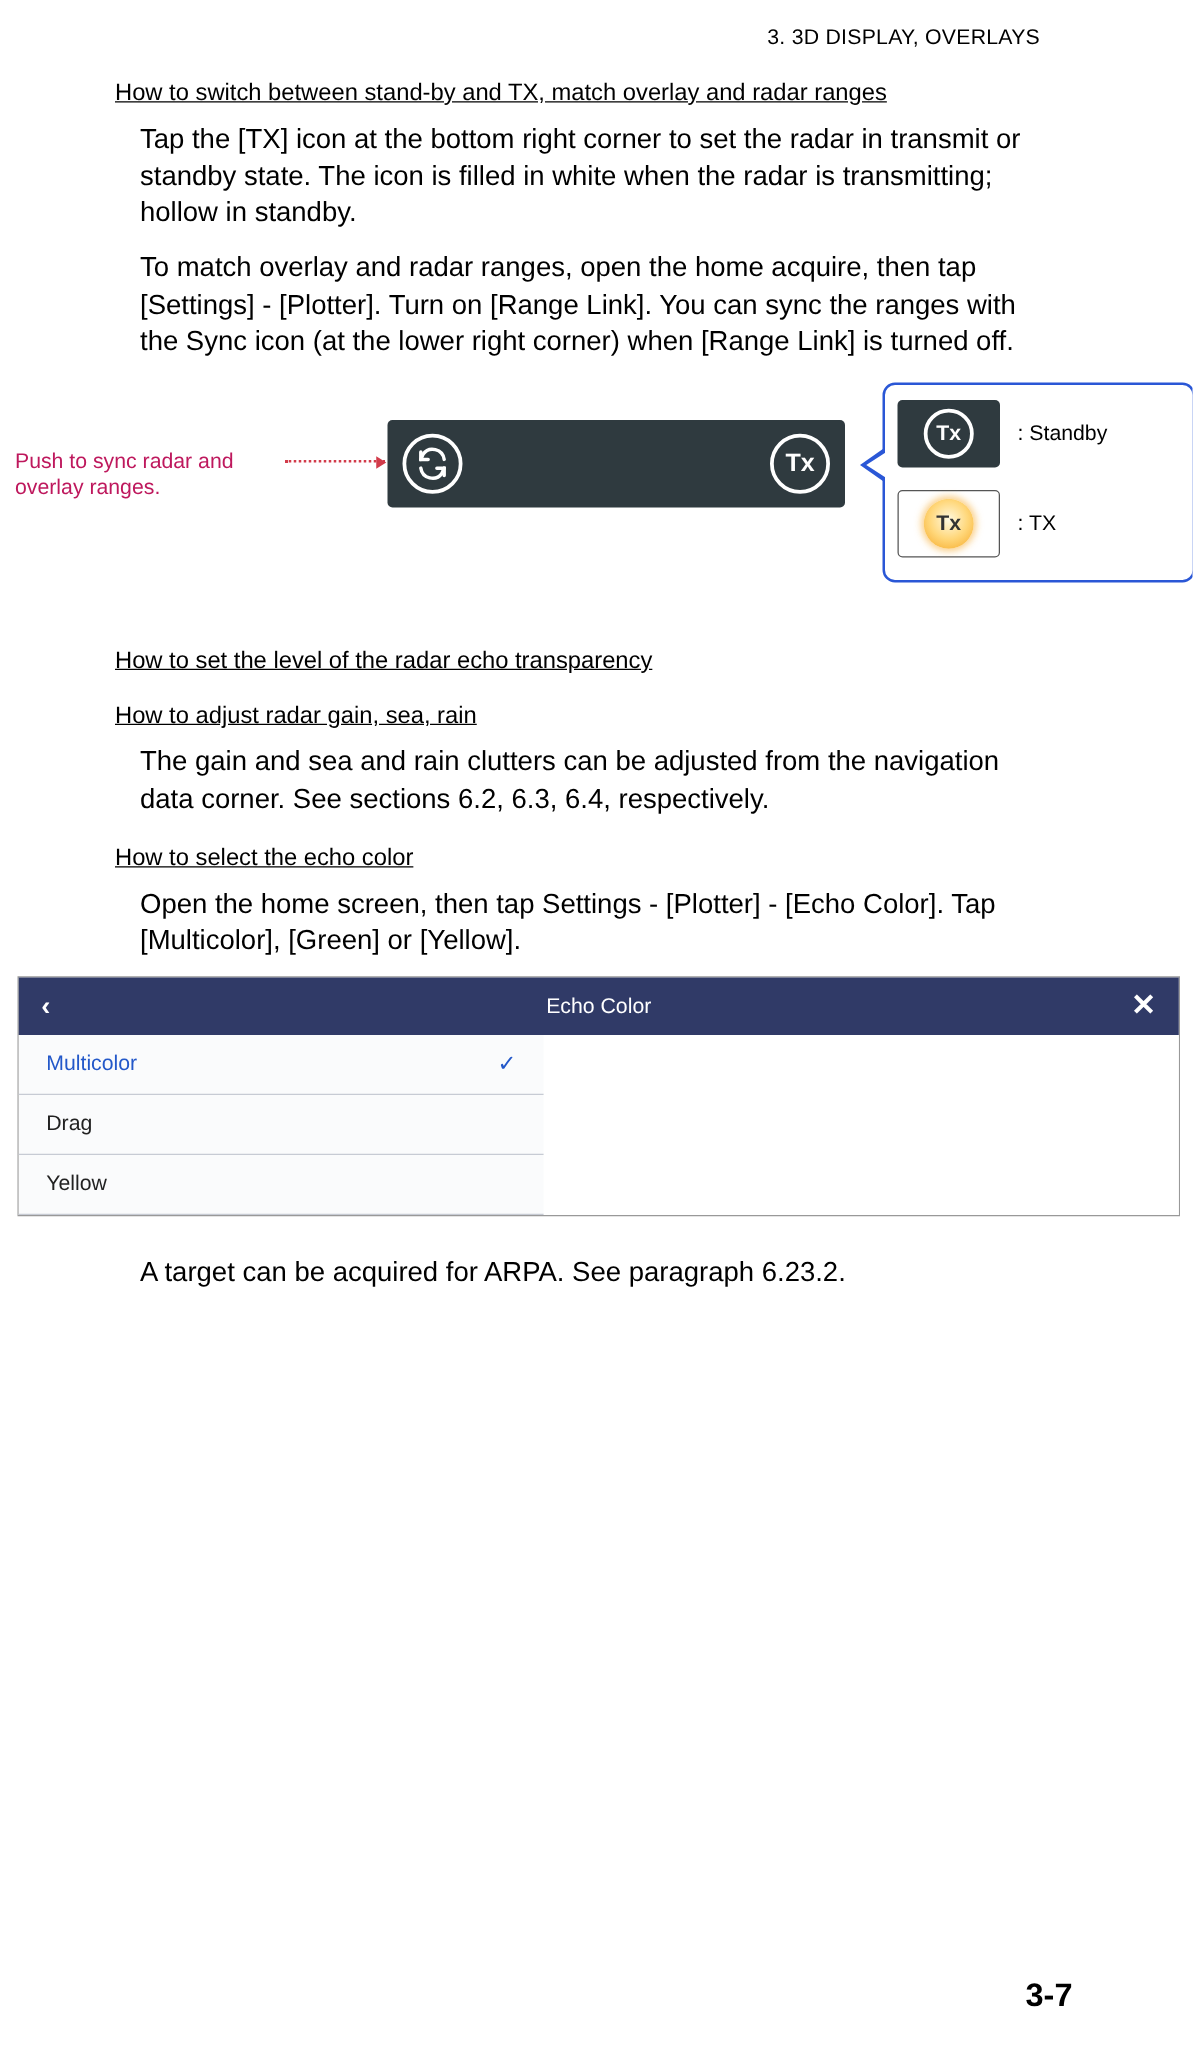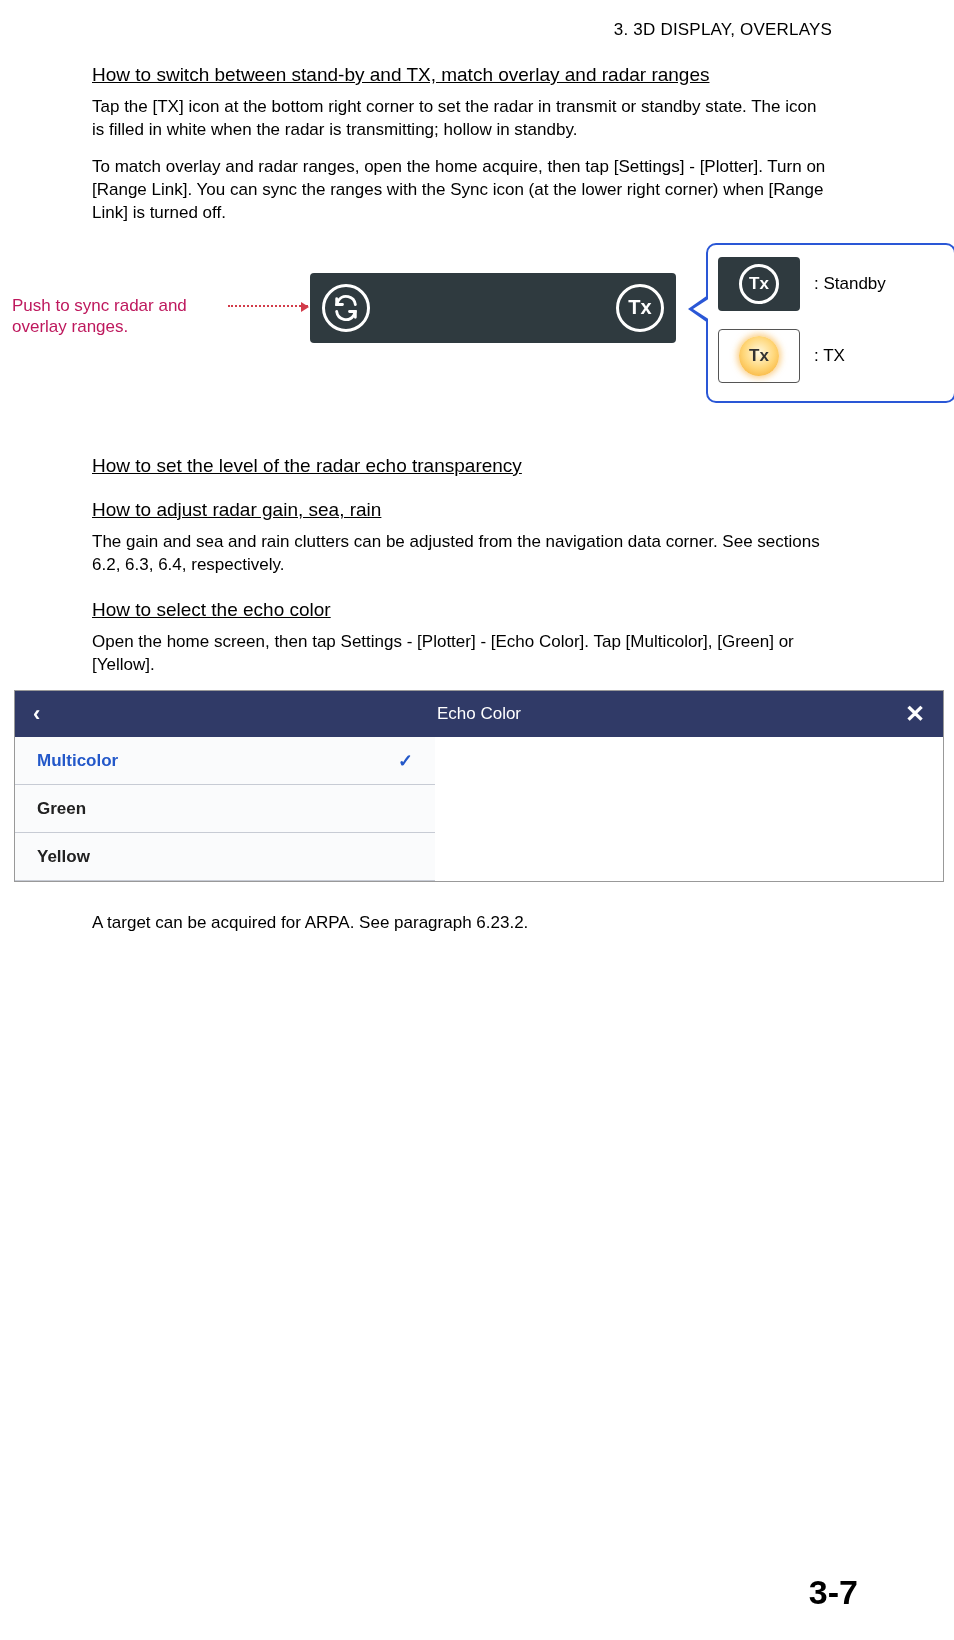--- a/index.html
+++ b/index.html
@@ -1,20 +1,20 @@
 <!DOCTYPE html>
 <html><head>
 <meta charset="utf-8">
 <style>
   * { box-sizing: border-box; margin: 0; padding: 0; }
   html, body { width: 954px; background: #fff; font-family: Arial, Helvetica, sans-serif; color: #000; }
   .page { width: 922px; padding: 20px 90px 30px 92px; position: relative; min-height: 1640px; }
   .header-right { text-align: right; font-size: 17px; margin-bottom: 24px; letter-spacing: 0.2px; }
   h3.section { font-size: 19px; font-weight: normal; text-decoration: underline; margin-top: 22px; margin-bottom: 10px; }
-  p.body { font-size: 17px; line-height: 1.35; margin-bottom: 14px; }
+  p.body { font-size: 22px; line-height: 1.35; margin-bottom: 14px; margin-left: 20px; }
 
   
   .figure-wrap { position: relative; margin: 28px 0 42px 0; height: 160px; }
   .sync-label { position: absolute; left: -80px; top: 42px; font-size: 17px; color: #be185d; line-height: 1.25; width: 210px; }
   .dotted-arrow { position: absolute; left: 136px; top: 52px; width: 80px; height: 0; border-top: 2px dotted #d23b4a; }
   .dotted-arrow::after { content: ""; position: absolute; right: -1px; top: -5px; border-left: 8px solid #d23b4a; border-top: 5px solid transparent; border-bottom: 5px solid transparent; }
   .radar-bar { position: absolute; left: 218px; top: 20px; width: 366px; height: 70px; background: #2f3a3f; border-radius: 4px; display: flex; align-items: center; justify-content: space-between; padding: 0 12px; }
   .circ-icon { width: 48px; height: 48px; border-radius: 50%; border: 3px solid #fff; display: flex; align-items: center; justify-content: center; color: #fff; font-size: 20px; font-weight: bold; background: transparent; }
   .sync-svg { width: 28px; height: 28px; }
   .callout-box { position: absolute; left: 614px; top: -10px; width: 250px; height: 160px; border: 2.5px solid #2a57d6; border-radius: 10px; background: #fff; padding: 12px 10px; display: flex; flex-direction: column; gap: 18px; }
@@ -26,28 +26,28 @@
   .tx-standby { width: 40px; height: 40px; border-radius: 50%; border: 3px solid #fff; color: #fff; display: flex; align-items: center; justify-content: center; font-size: 17px; font-weight: bold; }
   .tx-active { width: 40px; height: 40px; border-radius: 50%; background: radial-gradient(circle at 50% 42%, #fff9e0 0%, #ffd77a 50%, #f5a623 100%); color: #333; display: flex; align-items: center; justify-content: center; font-size: 17px; font-weight: bold; box-shadow: 0 0 6px 2px rgba(245,166,35,0.55); }
   .callout-text { font-size: 17px; }
 
   
   .echo-menu { margin: 8px -78px 30px -78px; border: 1px solid #999; width: 930px; }
   .echo-header { background: #303a67; color: #fff; height: 46px; display: flex; align-items: center; position: relative; font-size: 17px; }
   .echo-header .back { position: absolute; left: 18px; font-size: 22px; font-weight: bold; }
   .echo-header .close { position: absolute; right: 18px; font-size: 24px; font-weight: bold; }
   .echo-header .title { margin: 0 auto; }
-  .echo-body { display: flex; font-weight: bold; }
+  .echo-body { display: flex; }
   .echo-left { width: 420px; }
   .echo-right { flex: 1; background: #fff; }
   .echo-item { height: 48px; background: #fafbfc; border-bottom: 1px solid #c7cbd4; display: flex; align-items: center; justify-content: space-between; padding: 0 22px; font-size: 17px; color: #222; }
   .echo-item.selected { color: #2358c9; }
   .check { color: #2358c9; font-size: 18px; }
 
-  .page-number { position: absolute; bottom: 28px; right: 64px; font-size: 34px; font-weight: bold; }
+  .page-number { position: absolute; bottom: 28px; right: 64px; font-size: 26px; font-weight: bold; }
 </style>
 </head>
 <body>
 
 <div class="page">
   <div class="header-right">3.  3D DISPLAY, OVERLAYS</div>
 
   <h3 class="section">How to switch between stand-by and TX, match overlay and radar ranges</h3>
   <p class="body">Tap the [TX] icon at the bottom right corner to set the radar in transmit or standby state. The icon is filled in white when the radar is transmitting; hollow in standby.</p>
   <p class="body">To match overlay and radar ranges, open the home acquire, then tap [Settings] - [Plotter]. Turn on [Range Link]. You can sync the ranges with the Sync icon (at the lower right corner) when [Range Link] is turned off.</p>
@@ -103,21 +103,21 @@
       <span class="title">Echo Color</span>
       <span class="close">✕</span>
     </div>
     <div class="echo-body">
       <div class="echo-left">
         <div class="echo-item selected">
           <span>Multicolor</span>
           <span class="check">✓</span>
         </div>
         <div class="echo-item">
-          <span>Green</span>
+          <span>Drag</span>
         </div>
         <div class="echo-item">
           <span>Yellow</span>
         </div>
       </div>
       <div class="echo-right"></div>
     </div>
   </div>
 
   <p class="body">A target can be acquired for ARPA. See paragraph 6.23.2.</p>

